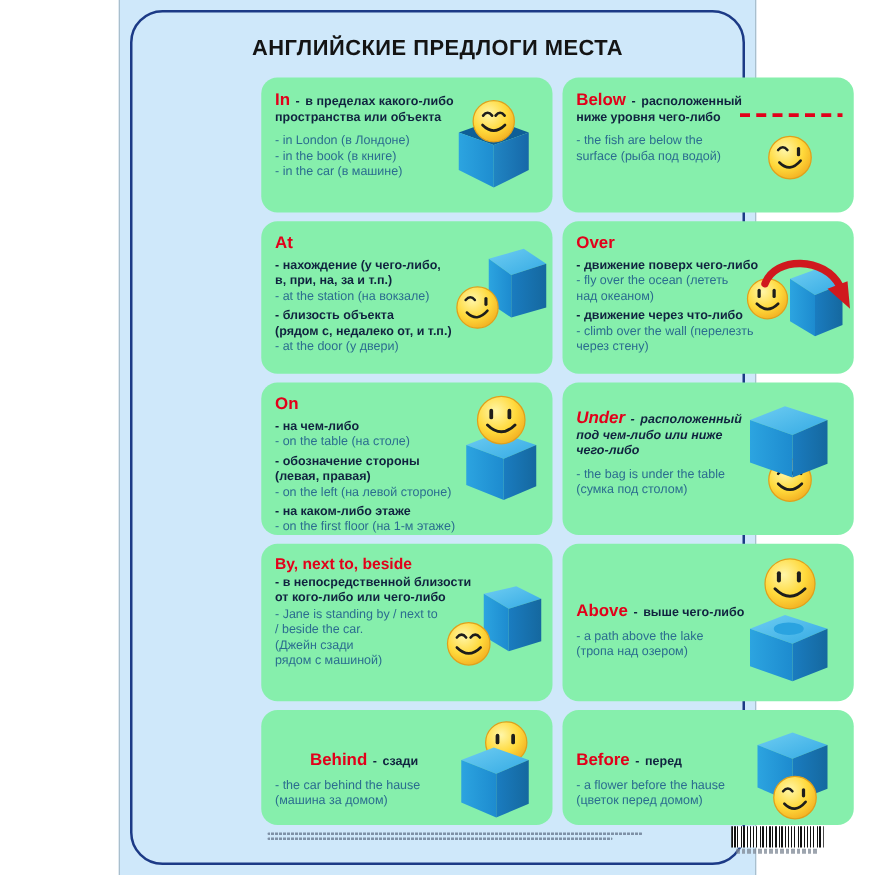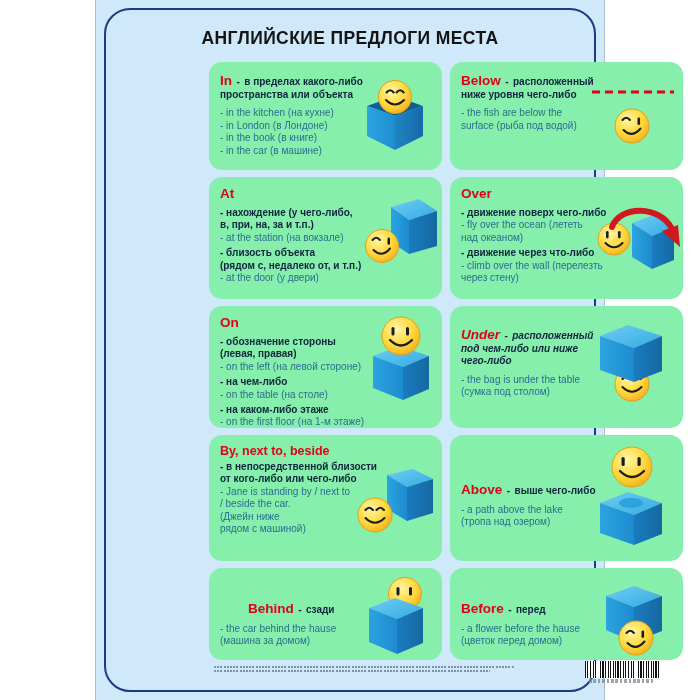--- a/index.html
+++ b/index.html
@@ -137,21 +137,20 @@
           </svg>
         </div>
         <div class="txt">
           <div class="hdr w160">
             <span class="kw">In</span>
             <span class="def inline">-</span>
             <span class="def inline">в пределах какого-либо</span>
             <div class="def">пространства или объекта</div>
           </div>
           <div class="gap"></div>
-          <div class="ex">- in the kitchen (на кухне)</div>
           <div class="ex">- in London (в Лондоне)</div>
           <div class="ex">- in the book (в книге)</div>
           <div class="ex">- in the car (в машине)</div>
         </div>
       </div>
 
       <div class="card r1">
         <div class="art" style="left:140px;top:24px;">
           <svg width="86" height="68" viewBox="0 0 86 68">
             <defs>
@@ -305,27 +304,27 @@
             <circle cx="36" cy="20" r="19" fill="url(#sm5)" stroke="#e0a01b" stroke-width="1"></circle>
             <rect x="26.5" y="11" width="3" height="8.4" rx="1.5" fill="#1d1d1b"></rect>
             <rect x="41" y="11" width="3" height="8.4" rx="1.5" fill="#1d1d1b"></rect>
             <path d="M25,24 q11,11 22,0" stroke="#1d1d1b" stroke-width="2.3" fill="none" stroke-linecap="round"></path>
           </svg>
         </div>
         <div class="txt">
           <div class="kw">On</div>
           <div class="gap"></div>
           <div class="grp">
+            <div class="def w150">- на чем-либо</div>
+            <div class="ex w150">- on the table (на столе)</div>
+          </div>
+          <div class="grp">
             <div class="def w150">- обозначение стороны</div>
             <div class="def w150">(левая, правая)</div>
             <div class="ex w175">- on the left (на левой стороне)</div>
-          </div>
-          <div class="grp">
-            <div class="def w150">- на чем-либо</div>
-            <div class="ex w150">- on the table (на столе)</div>
           </div>
           <div class="grp">
             <div class="def w175">- на каком-либо этаже</div>
             <div class="ex w205">- on the first floor (на 1-м этаже)</div>
           </div>
         </div>
       </div>
 
       <div class="card r3">
         <div class="art" style="left:142px;top:14px;">
@@ -403,21 +402,21 @@
             <path d="M8.5,49 q9.5,9.5 19,0" stroke="#1d1d1b" stroke-width="2.1" fill="none" stroke-linecap="round"></path>
           </svg>
         </div>
         <div class="txt">
           <div class="kw sm">By, next to, beside</div>
           <div class="gap"></div>
           <div class="def w205">- в непосредственной близости</div>
           <div class="def w205">от кого-либо или чего-либо</div>
           <div class="ex w175">- Jane is standing by / next to</div>
           <div class="ex w175">/ beside the car.</div>
-          <div class="ex w140">(Джейн ниже</div>
+          <div class="ex w140">(Джейн сзади</div>
           <div class="ex w140">рядом с машиной)</div>
         </div>
       </div>
 
       <div class="card r4">
         <div class="art" style="left:142px;top:10px;">
           <svg width="82" height="104" viewBox="0 0 82 104">
             <defs>
               <linearGradient id="cT8" x1="0" y1="0" x2="1" y2="1">
                 <stop offset="0" stop-color="#6fcdf2"></stop>

